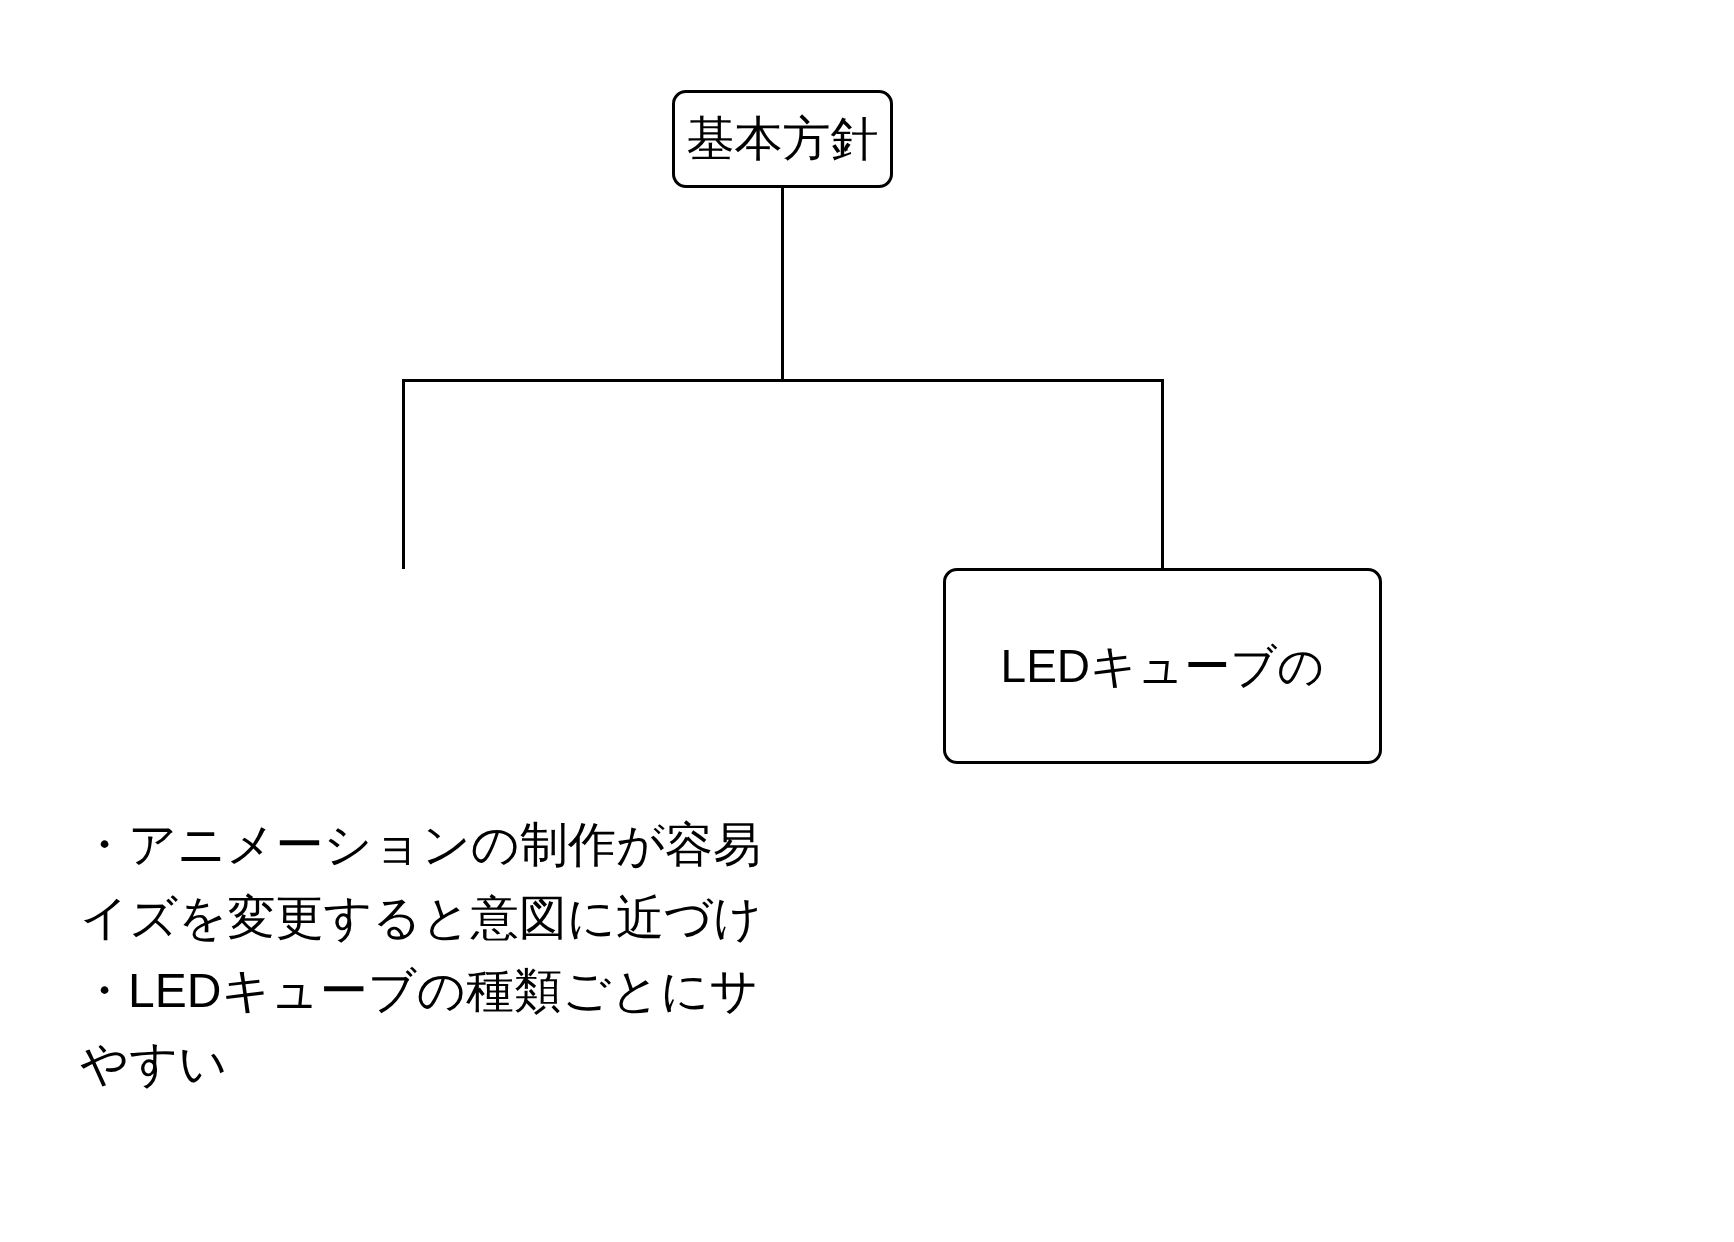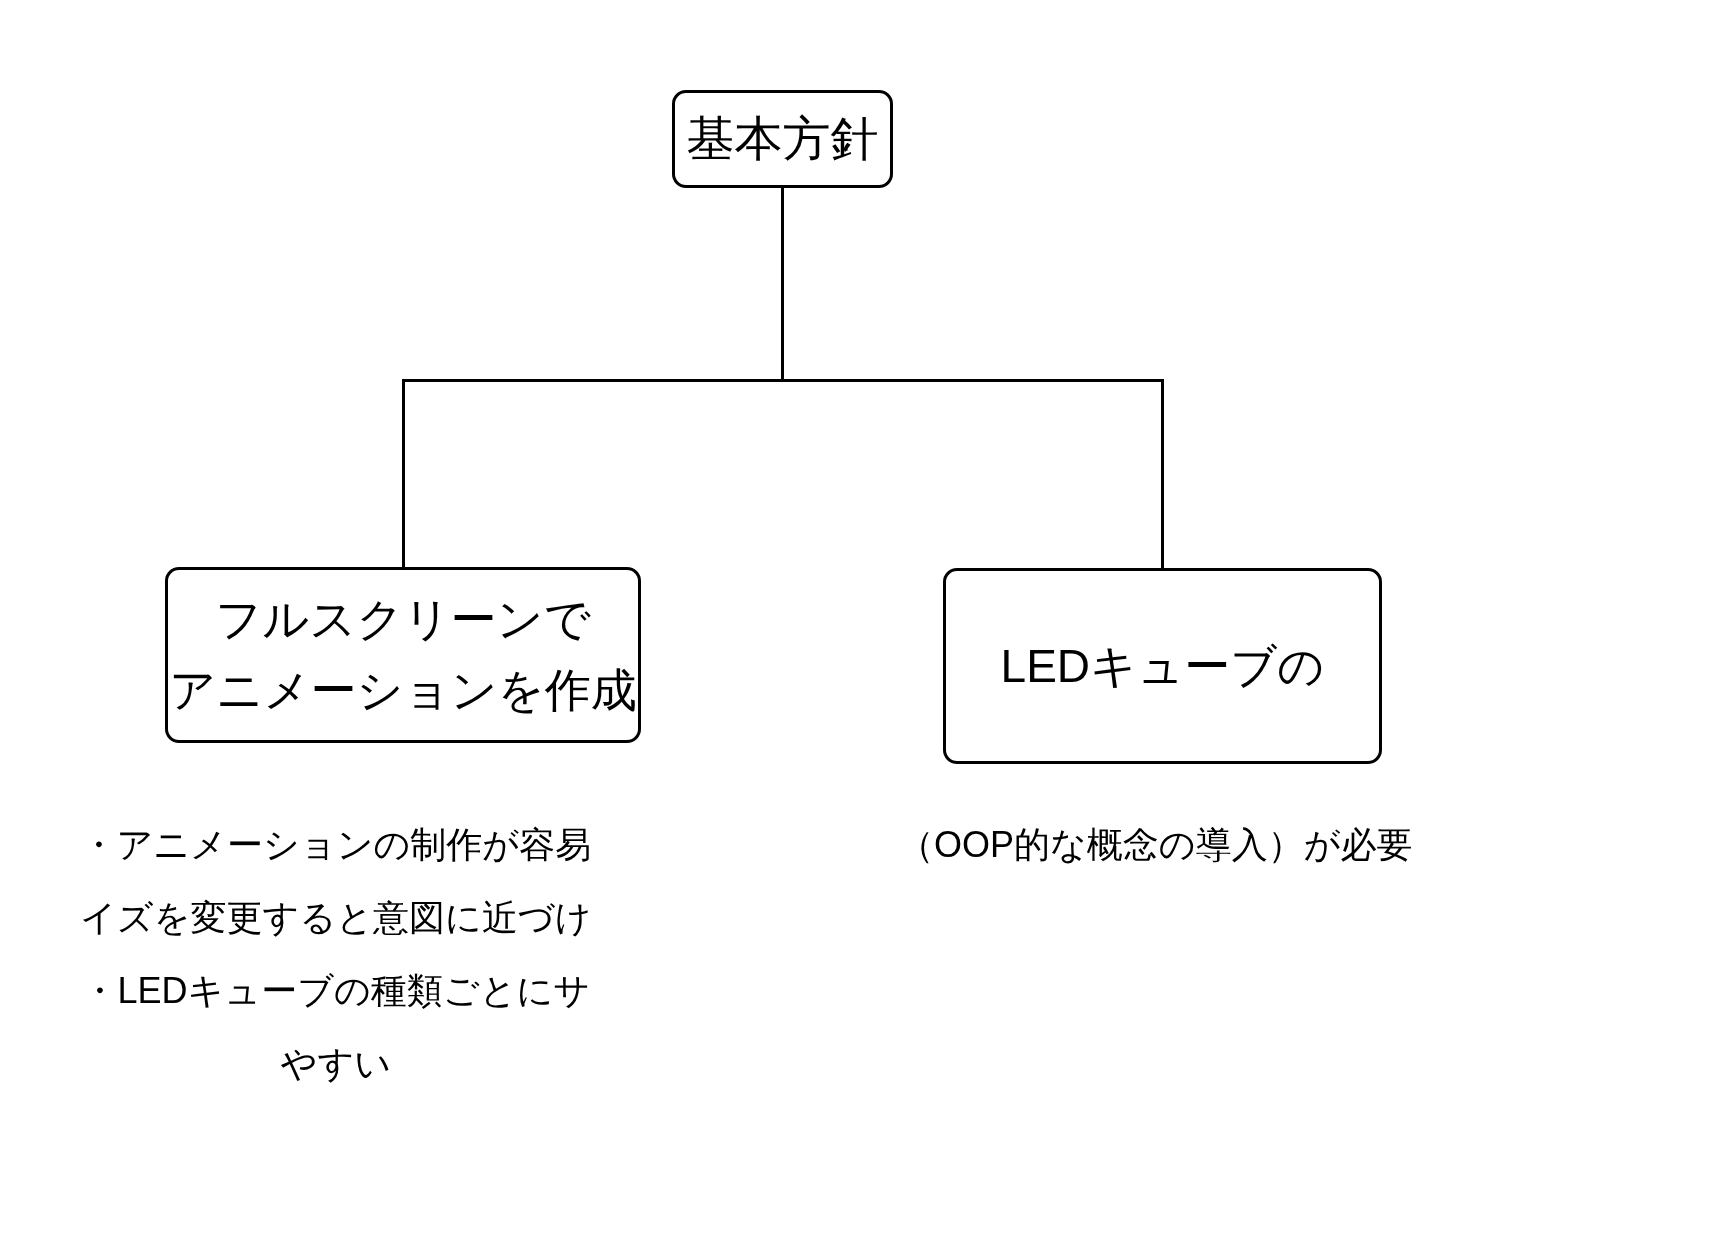--- a/index.html
+++ b/index.html
@@ -82,23 +82,22 @@
     height: 190px;
   }
   #drop-right {
     left: 1161px;
     top: 379px;
     width: 3px;
     height: 191px;
   }
   .note {
     position: absolute;
-    font-size: 36px;
+    font-size: 48px;
     line-height: 73px;
-    text-align: center;
   }
   .note-line {
     white-space: nowrap;
   }
   #left-note {
     left: 80px;
     top: 808px;
   }
   #right-note {
     left: 898px;
@@ -112,33 +111,28 @@
 
   <div class="node" id="root-node">
     <div class="node-line">基本方針</div>
   </div>
 
   <div class="connector" id="stem"></div>
   <div class="connector" id="cross"></div>
   <div class="connector" id="drop-left"></div>
   <div class="connector" id="drop-right"></div>
 
-  <div class="node" id="left-node">
-    <div class="node-line">フルスクリーンで</div>
-    <div class="node-line">アニメーションを作成</div>
-  </div>
 
   <div class="node" id="right-node">
     <div class="node-line">LEDキューブの</div>
   </div>
 
   <div class="note" id="left-note">
     <div class="note-line">・アニメーションの制作が容易</div>
     <div class="note-line">イズを変更すると意図に近づけ</div>
     <div class="note-line">・LEDキューブの種類ごとにサ</div>
     <div class="note-line">やすい</div>
   </div>
 
   <div class="note" id="right-note">
-    <div class="note-line">（OOP的な概念の導入）が必要</div>
   </div>
 
 </div>
 
 </body></html>

